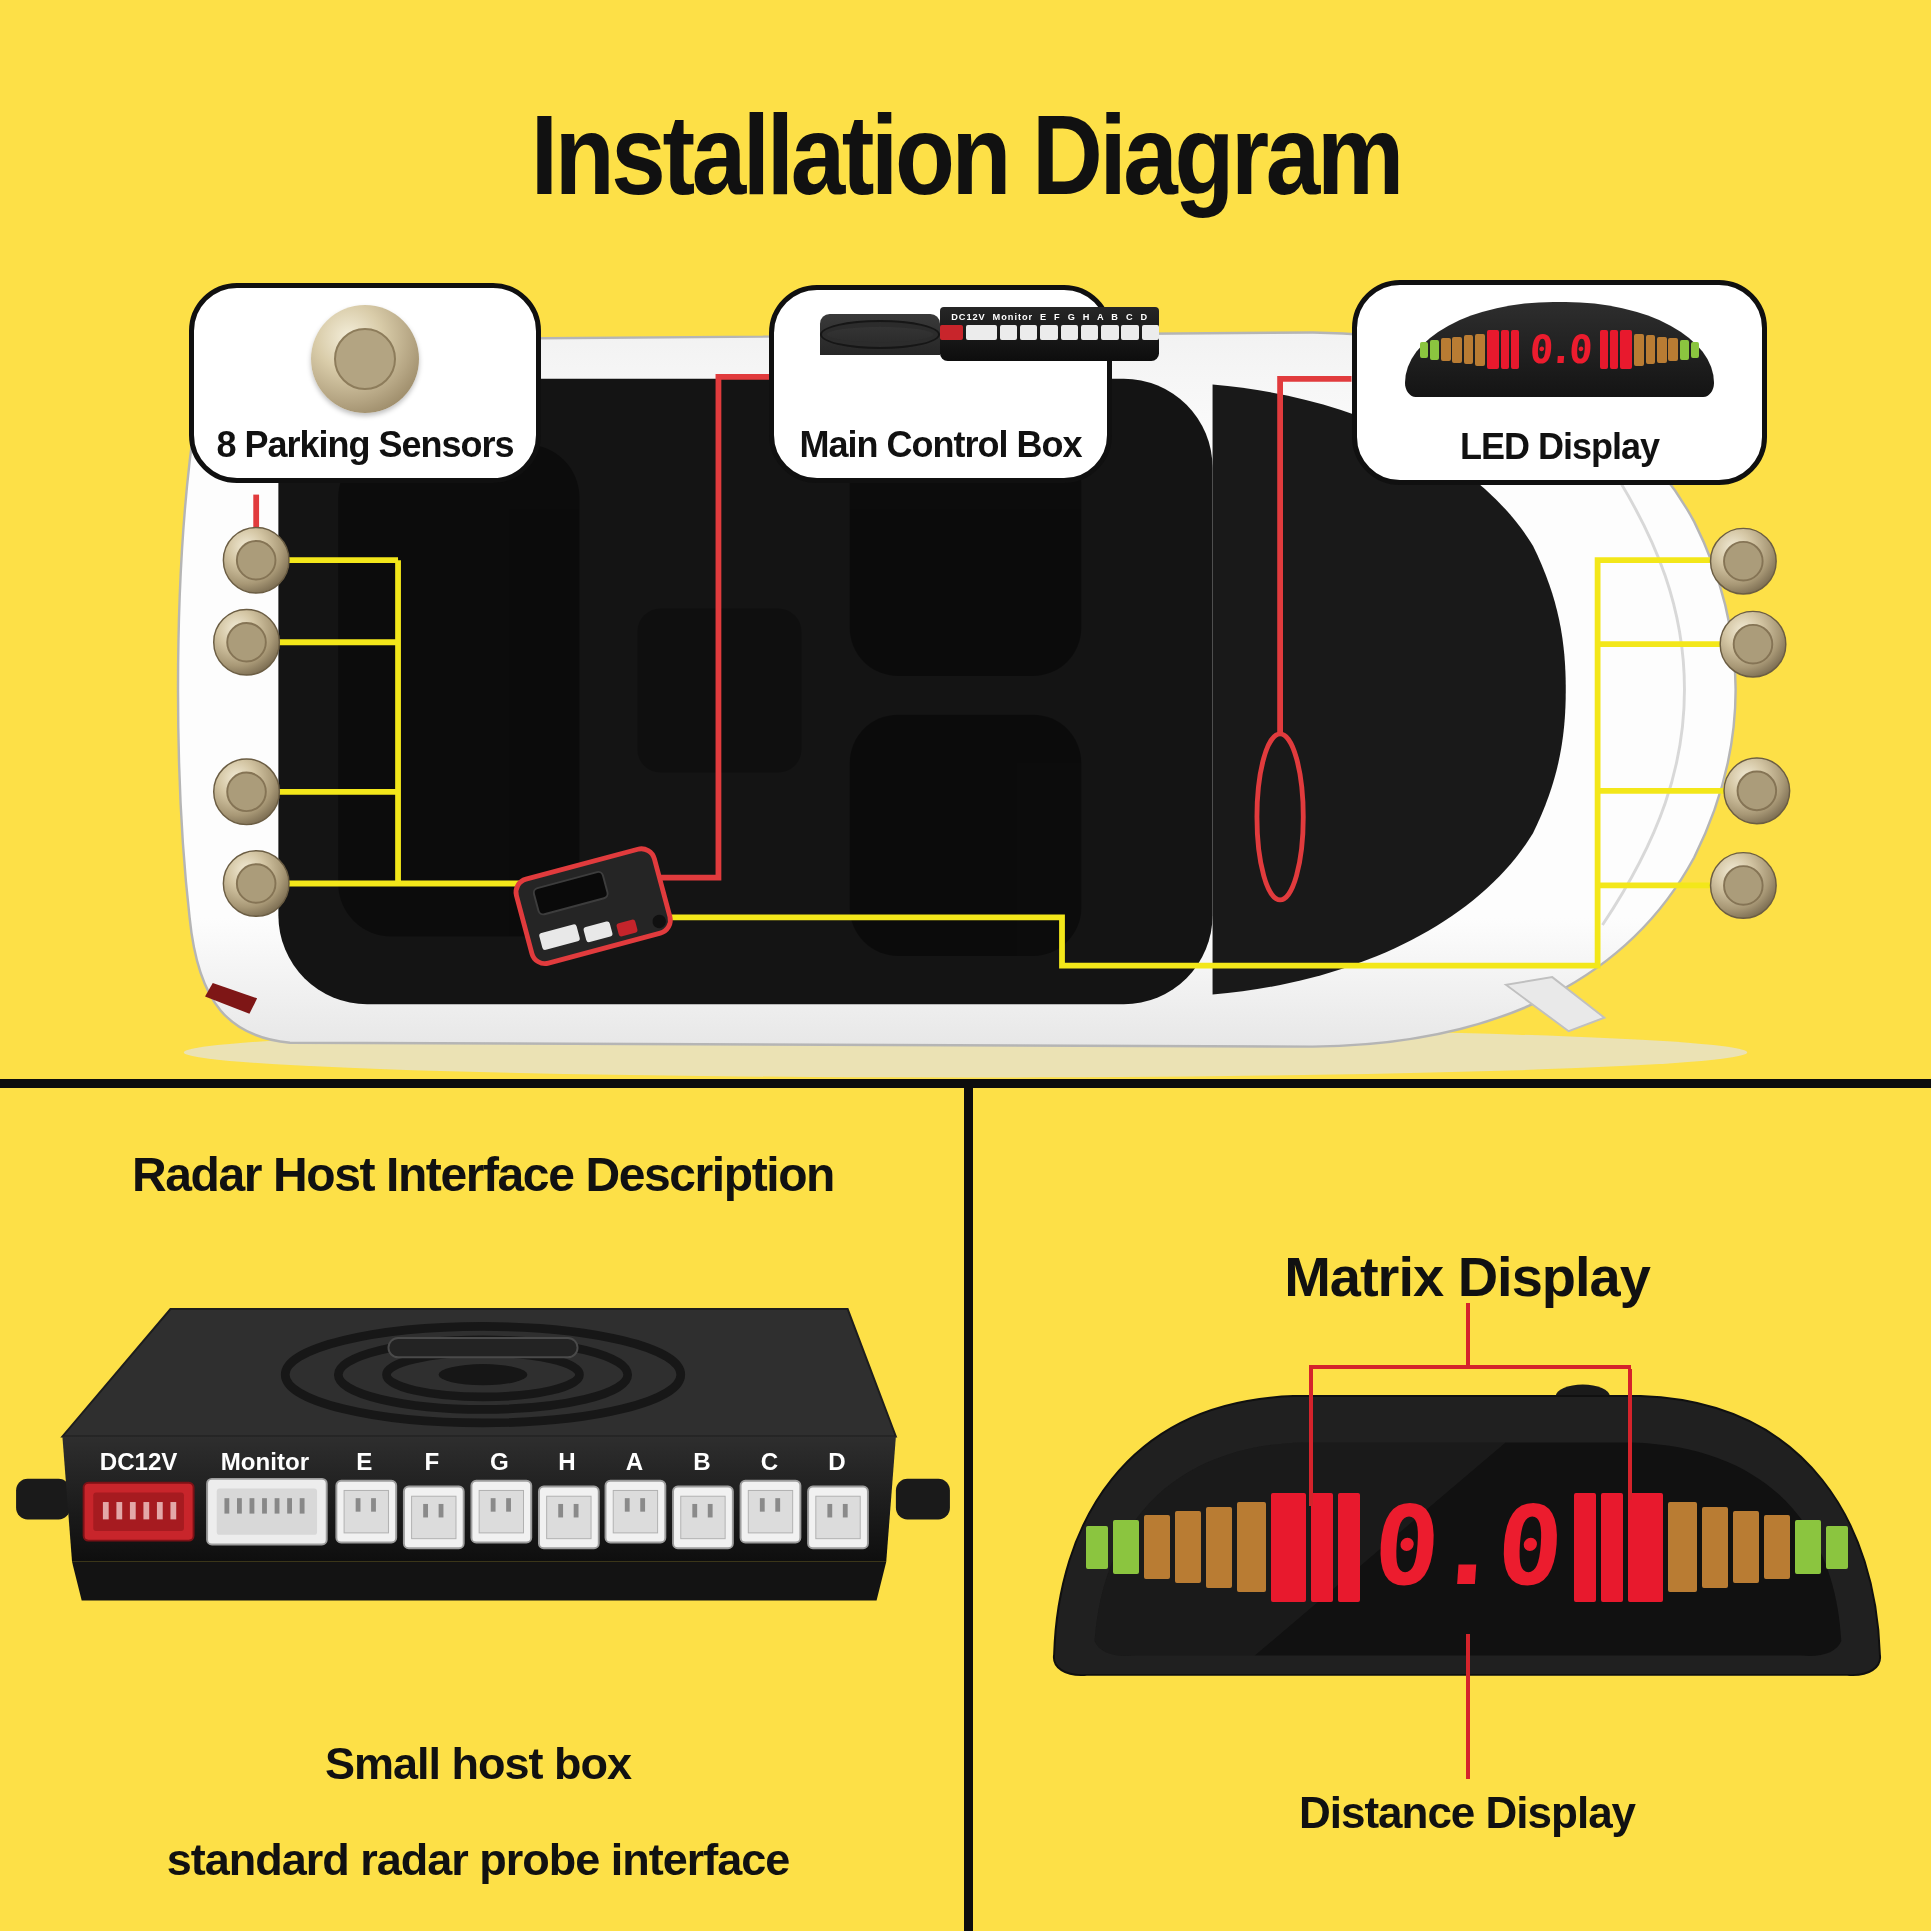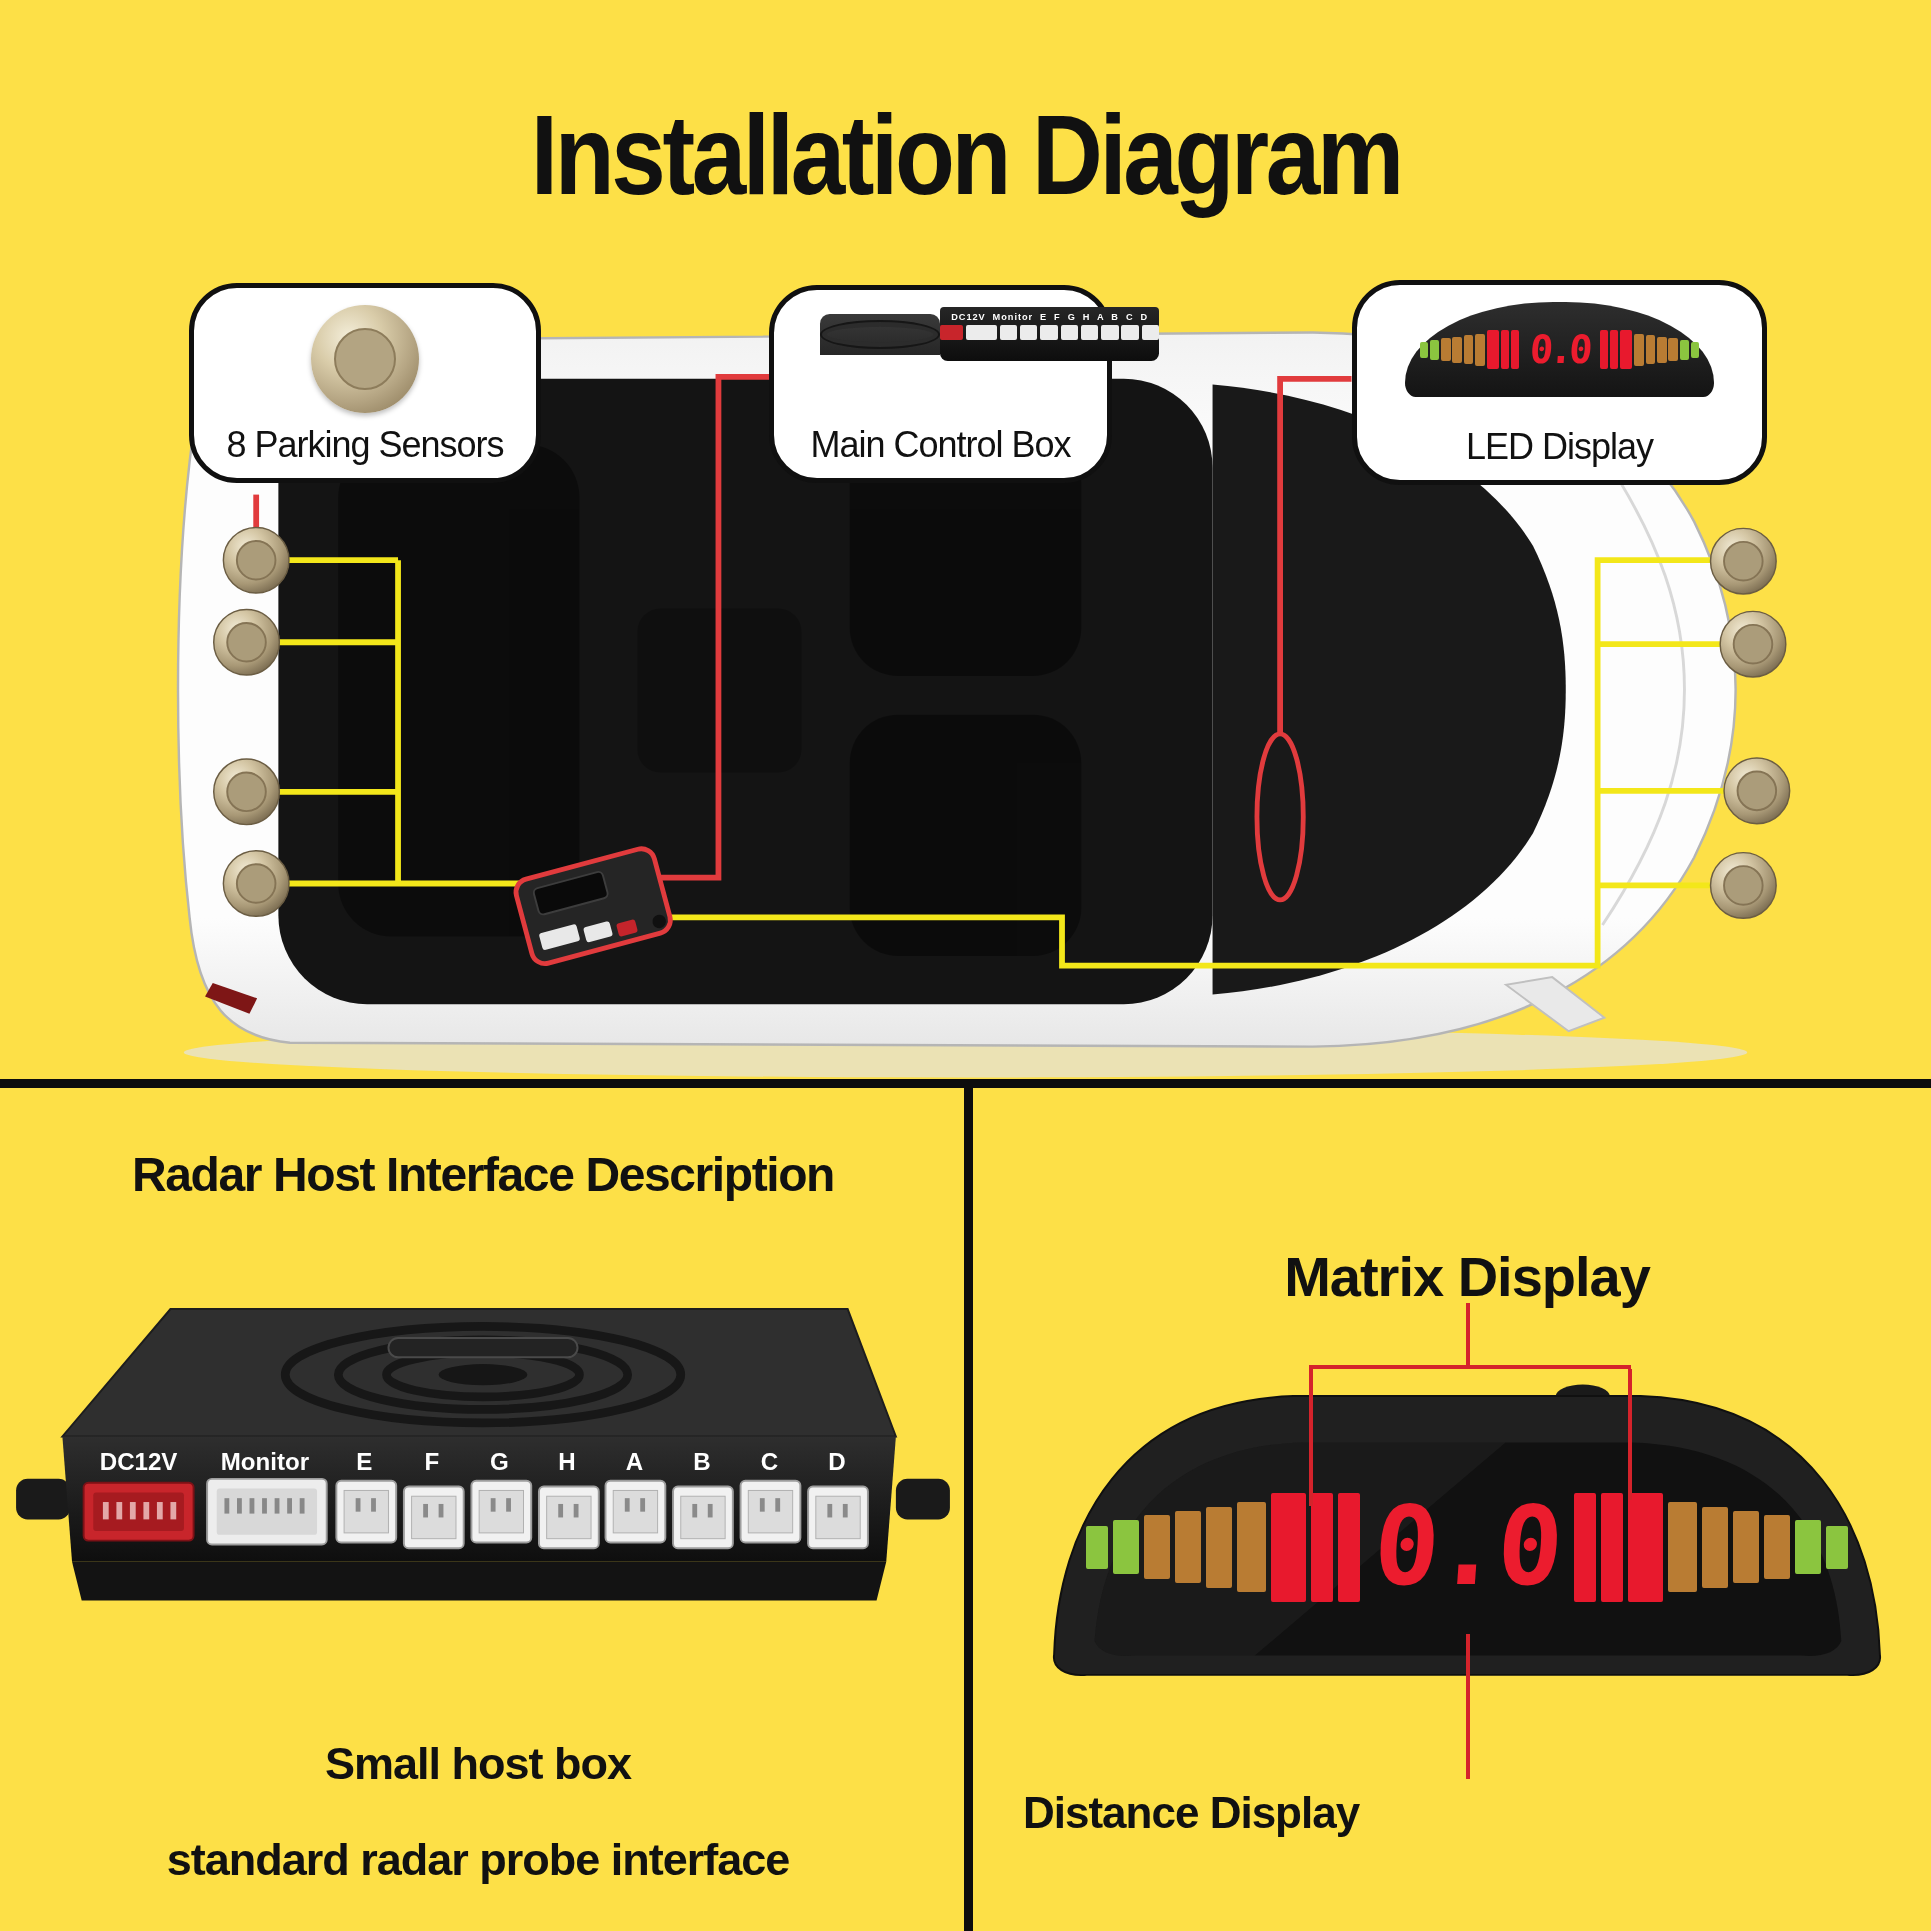--- a/index.html
+++ b/index.html
@@ -7,21 +7,21 @@
         font-family:"Liberation Sans",sans-serif;color:#111;}
   .abs{position:absolute;}
   
   .title{left:0;top:89px;width:1931px;text-align:center;}
   .title span{display:inline-block;font-size:114px;font-weight:700;letter-spacing:-3.9px;
               transform:scaleX(.86);white-space:nowrap;}
   
   .callout{background:#fff;border:5.8px solid #101010;border-radius:48px;z-index:5;
            display:flex;flex-direction:column;align-items:center;justify-content:space-between;
            box-sizing:border-box;padding:17.4px 9.7px 11.6px 9.7px;}
-  .callout .label{font-size:36px;font-weight:400;letter-spacing:-1px;white-space:nowrap;}
+  .callout .label{font-size:36px;font-weight:700;letter-spacing:-1px;white-space:nowrap;}
   .co1{left:189px;top:283px;width:352px;height:200px;}
   .co2{left:769px;top:285px;width:343px;height:198px;}
   .co3{left:1352px;top:280px;width:415px;height:205px;}
   
   .sensor-img{width:108px;height:108px;border-radius:50%;position:relative;
      background:radial-gradient(circle at 35% 30%, #f4eeda 0%, #d9cca9 32%, #b5a583 62%, #83714f 100%);
      box-shadow:0 2.9px 5.8px rgba(0,0,0,.25);}
   .sensor-img::after{content:"";position:absolute;left:23px;top:23px;width:62px;height:62px;
      border-radius:50%;background:#b3a482;border:2.9px solid #8d7c5b;box-sizing:border-box;}
   
@@ -50,21 +50,21 @@
      line-height:.9;letter-spacing:-3.9px;transform:skewX(-4deg);margin:0 9.7px;flex:0 0 auto;}
   
   .hr-div{left:0;top:1079px;width:1931px;height:8.7px;background:#0d0d0d;}
   .vr-div{left:964px;top:1083px;width:8.7px;height:848px;background:#0d0d0d;}
   
   .lp-heading{left:0;top:1147px;width:966px;text-align:center;font-size:48px;font-weight:700;letter-spacing:-1.4px;}
   .lp-cap1{left:0;top:1738px;width:956px;text-align:center;font-size:45px;font-weight:700;letter-spacing:-1px;}
   .lp-cap2{left:0;top:1834px;width:956px;text-align:center;font-size:45px;font-weight:700;letter-spacing:-1px;}
   
   .rp-matrix{left:1023px;top:1244px;width:888px;text-align:center;font-size:56px;font-weight:700;letter-spacing:-1px;}
-  .rp-distance{left:1023px;top:1788px;width:888px;font-size:44px;font-weight:700;letter-spacing:-1px;}
+  .rp-distance{left:1023px;top:1788px;width:888px;text-align:center;font-size:44px;font-weight:700;letter-spacing:-1px;}
   .redline{background:#d5232b;z-index:6;}
   .matrix-strip{left:1110px;top:1460px;width:714px;height:174px;z-index:4;}
   svg{display:block;}
 </style>
 </head>
 <body>
 
 <div class="page">
 
   <div class="abs title">

